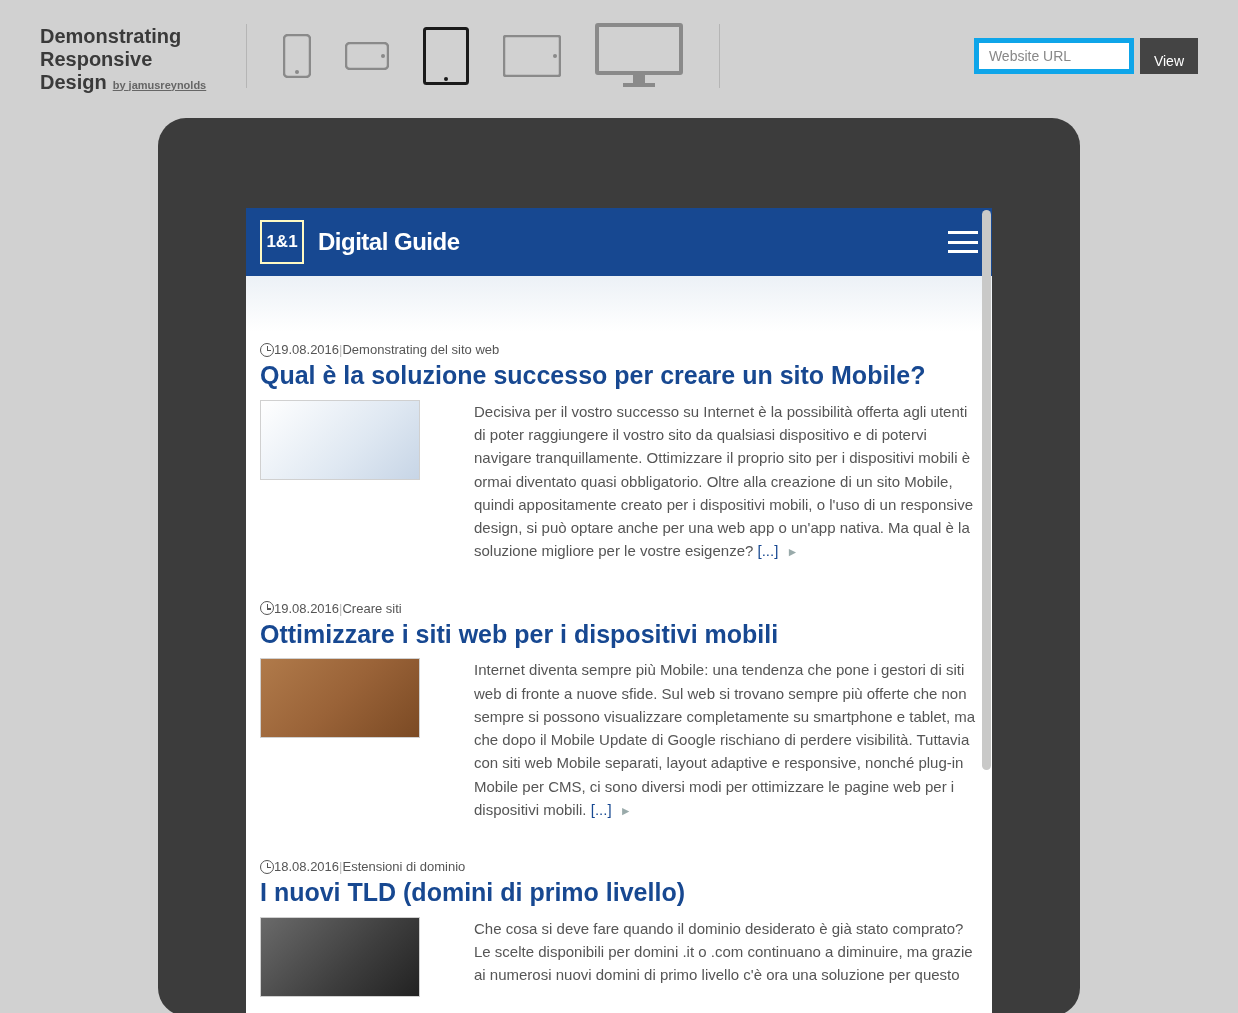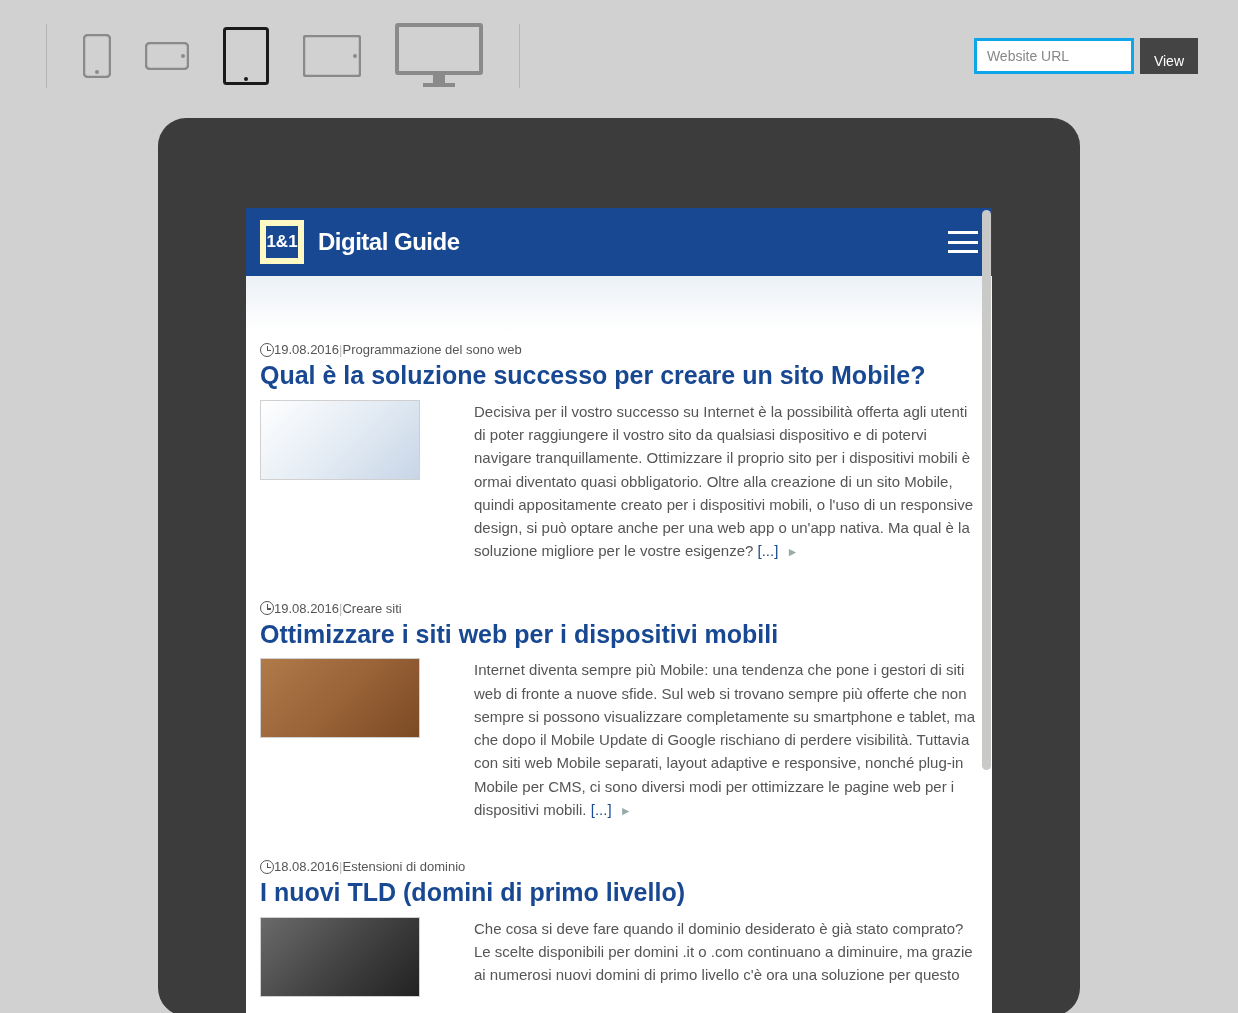--- a/index.html
+++ b/index.html
@@ -55,21 +55,21 @@
 .device svg { display:block; }
 
 .right-controls {
   margin-left: auto;
   display: flex;
   gap: 6px;
 }
 .url-input {
   width: 160px;
   height: 36px;
-  border: 3px solid #0ea5e9;
+  border: 5px solid #0ea5e9;
   background: #fff;
   font-size: 14px;
   padding: 0 10px;
   color: #14532d;
 }
 .url-input::placeholder { color:#888; }
 .view-btn {
   height: 36px;
   padding: 15px 14px;
   background: #444;
@@ -107,21 +107,21 @@
 .page-header {
   background: #174891;
   height: 68px;
   display: flex;
   align-items: center;
   padding: 0 14px;
   gap: 14px;
 }
 .logo-box {
   width: 44px; height: 44px;
-  border: 6px solid #fef9c3;
+  border: 2px solid #fef9c3;
   display:flex; align-items:center; justify-content:center;
   color:#fff; font-weight:700; font-size:17px;
 }
 .page-title {
   color:#fff;
   font-weight:700;
   font-size:24px;
   letter-spacing:-0.5px;
 }
 .burger {
@@ -177,20 +177,30 @@
 .excerpt {
   color:#555; font-size:15px; line-height:1.55;margin-left:32px;
 }
 .more-link { color:#174891; }
 .more-arrow { color:#9aa; font-size:12px; margin-left:4px; }
 </style>
 </head>
 <body>
 
 <div class="toolbar">
+  <div class="brand">
+    <div class="brand-title">
+      <div>Demonstrating</div>
+      <div>Responsive</div>
+      <div style="display:flex;align-items:baseline;gap:6px">
+        <span>Design</span>
+        <a class="brand-author">by jamusreynolds</a>
+      </div>
+    </div>
+  </div>
 
   <div class="vsep"></div>
 
   <div class="devices">
     <div class="device">
       <svg width="28" height="44">
           <rect x="1" y="1" width="26" height="42" rx="4" fill="none" stroke="#8a8a8a" stroke-width="2.5"></rect>
           <circle cx="14" cy="38" r="2" fill="#8a8a8a"></circle>
         </svg>
     </div>
@@ -244,21 +254,21 @@
 
     <div class="banner"></div>
 
     <div class="articles">
 
       <div class="article">
         <div class="meta">
           <span class="clock-icon"></span>
           <span>19.08.2016</span>
           <span class="sep">|</span>
-          <span>Programmazione del sono web</span>
+          <span>Demonstrating del sito web</span>
         </div>
         <h2 class="article-title">Qual è la soluzione successo per creare un sito Mobile?</h2>
         <div class="article-body">
           <div class="thumb thumb-1"></div>
           <div class="excerpt">
             <span>Decisiva per il vostro successo su Internet è la possibilità offerta agli utenti di poter raggiungere il vostro sito da qualsiasi dispositivo e di potervi navigare tranquillamente. Ottimizzare il proprio sito per i dispositivi mobili è ormai diventato quasi obbligatorio. Oltre alla creazione di un sito Mobile, quindi appositamente creato per i dispositivi mobili, o l'uso di un responsive design, si può optare anche per una web app o un'app nativa. Ma qual è la soluzione migliore per le vostre esigenze?</span>
             <a class="more-link">[...]</a>
             <span class="more-arrow">►</span>
           </div>
         </div>

